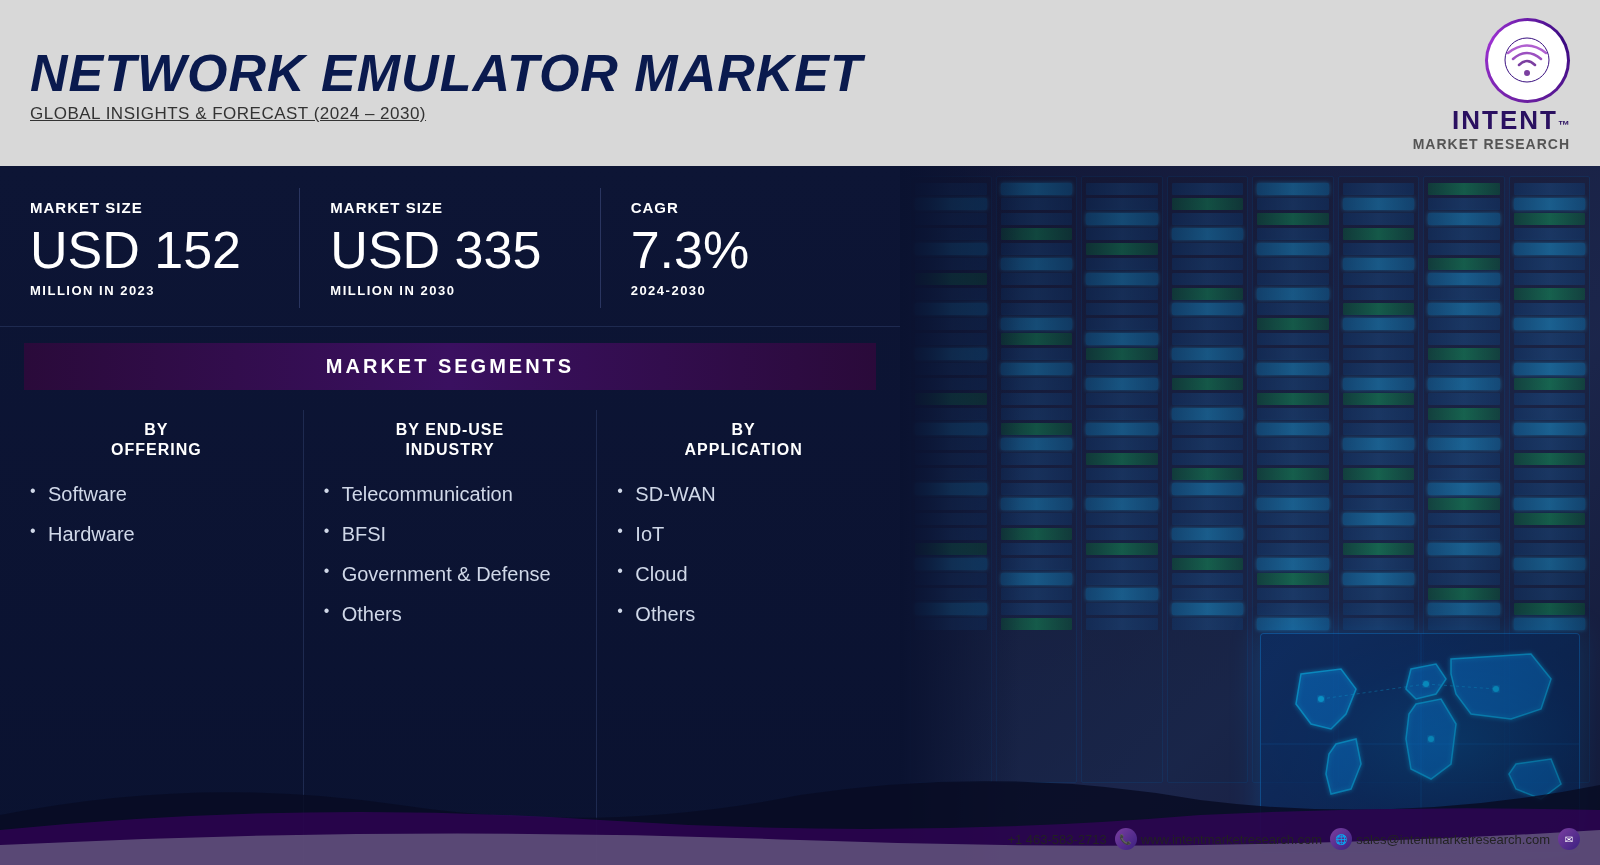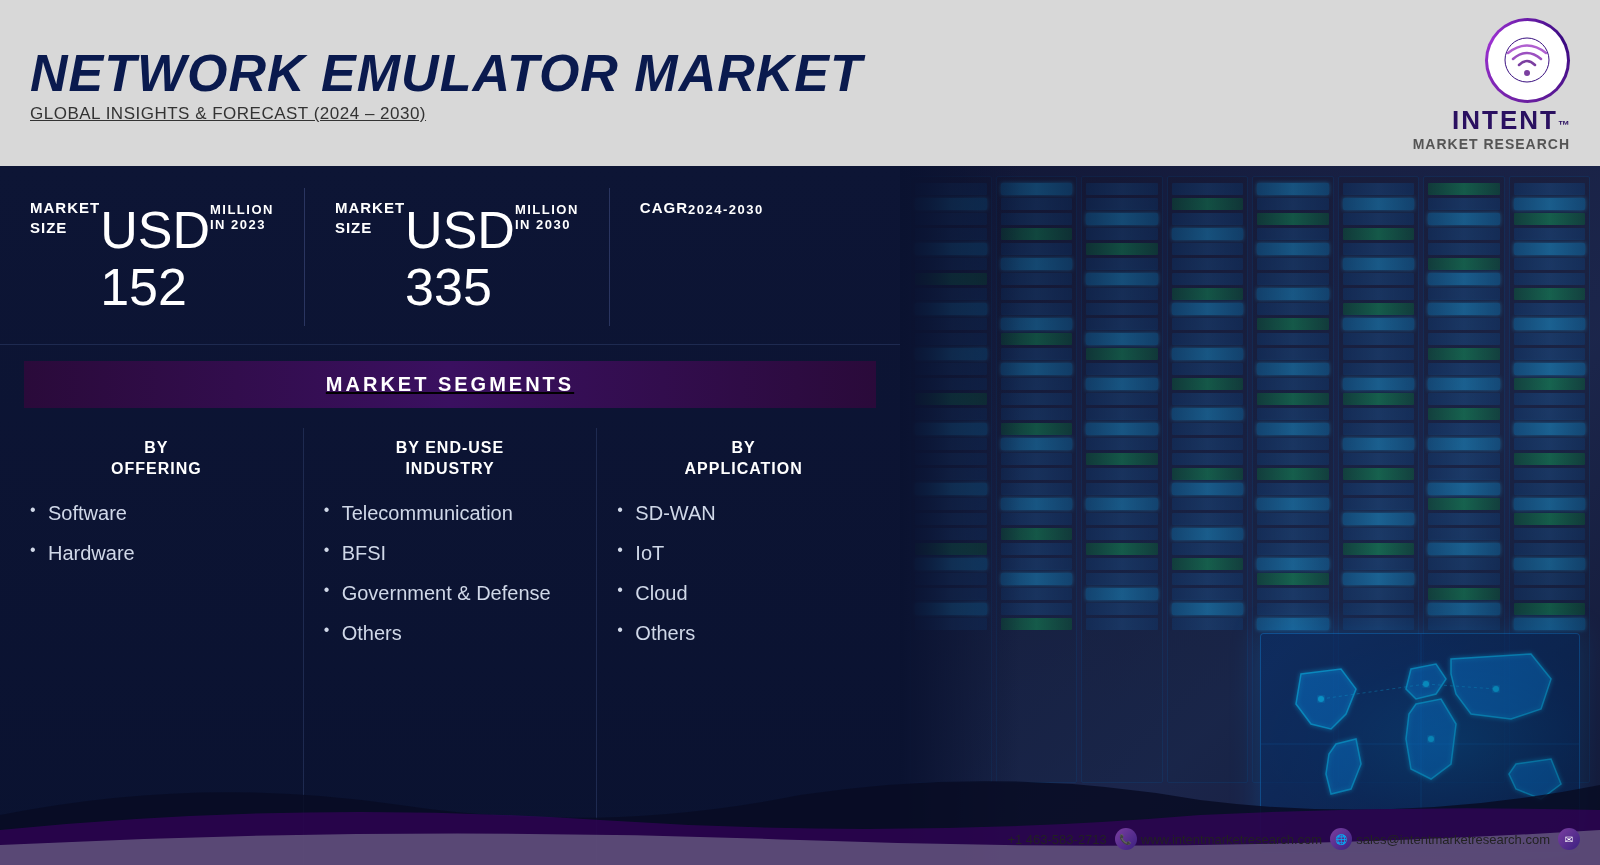--- a/index.html
+++ b/index.html
@@ -75,21 +75,21 @@
       display: flex;
       padding: 22px 0 18px 0;
       border-bottom: 1px solid #1e2a50;
     }
 
     .stat-block {
       flex: 1;
       padding: 10px 30px;
       border-right: 1px solid #2a3560;
       display: flex;
-      flex-direction: row;
+      flex-direction: column;
     }
 
     .stat-block:last-child {
       border-right: none;
     }
 
     .stat-label {
       font-size: 15px;
       font-weight: 800;
       color: #ffffff;
@@ -120,21 +120,20 @@
       flex: 1;
       display: flex;
       flex-direction: column;
     }
 
     .segments-header {
       background: linear-gradient(90deg, #2a0a3a, #3a1060, #2a0a3a);
       padding: 12px 0;
       text-align: center;
       margin: 16px 24px 0 24px;
-      text-decoration: underline;
     }
 
     .segments-title {
       font-size: 20px;
       font-weight: 700;
       color: #ffffff;
       letter-spacing: 3px;
       text-transform: uppercase;
     }
 
@@ -425,20 +424,21 @@
         </div>
 
         <div class="stat-block">
           <div class="stat-label">MARKET SIZE</div>
           <div class="stat-value">USD 335</div>
           <div class="stat-sublabel">MILLION IN 2030</div>
         </div>
 
         <div class="stat-block">
           <div class="stat-label">CAGR</div>
+          <div class="stat-value">7.3%</div>
           <div class="stat-sublabel">2024-2030</div>
         </div>
 
       </div>
 
       <div class="segments-section">
         <div class="segments-header">
           <div class="segments-title">MARKET SEGMENTS</div>
         </div>
 

